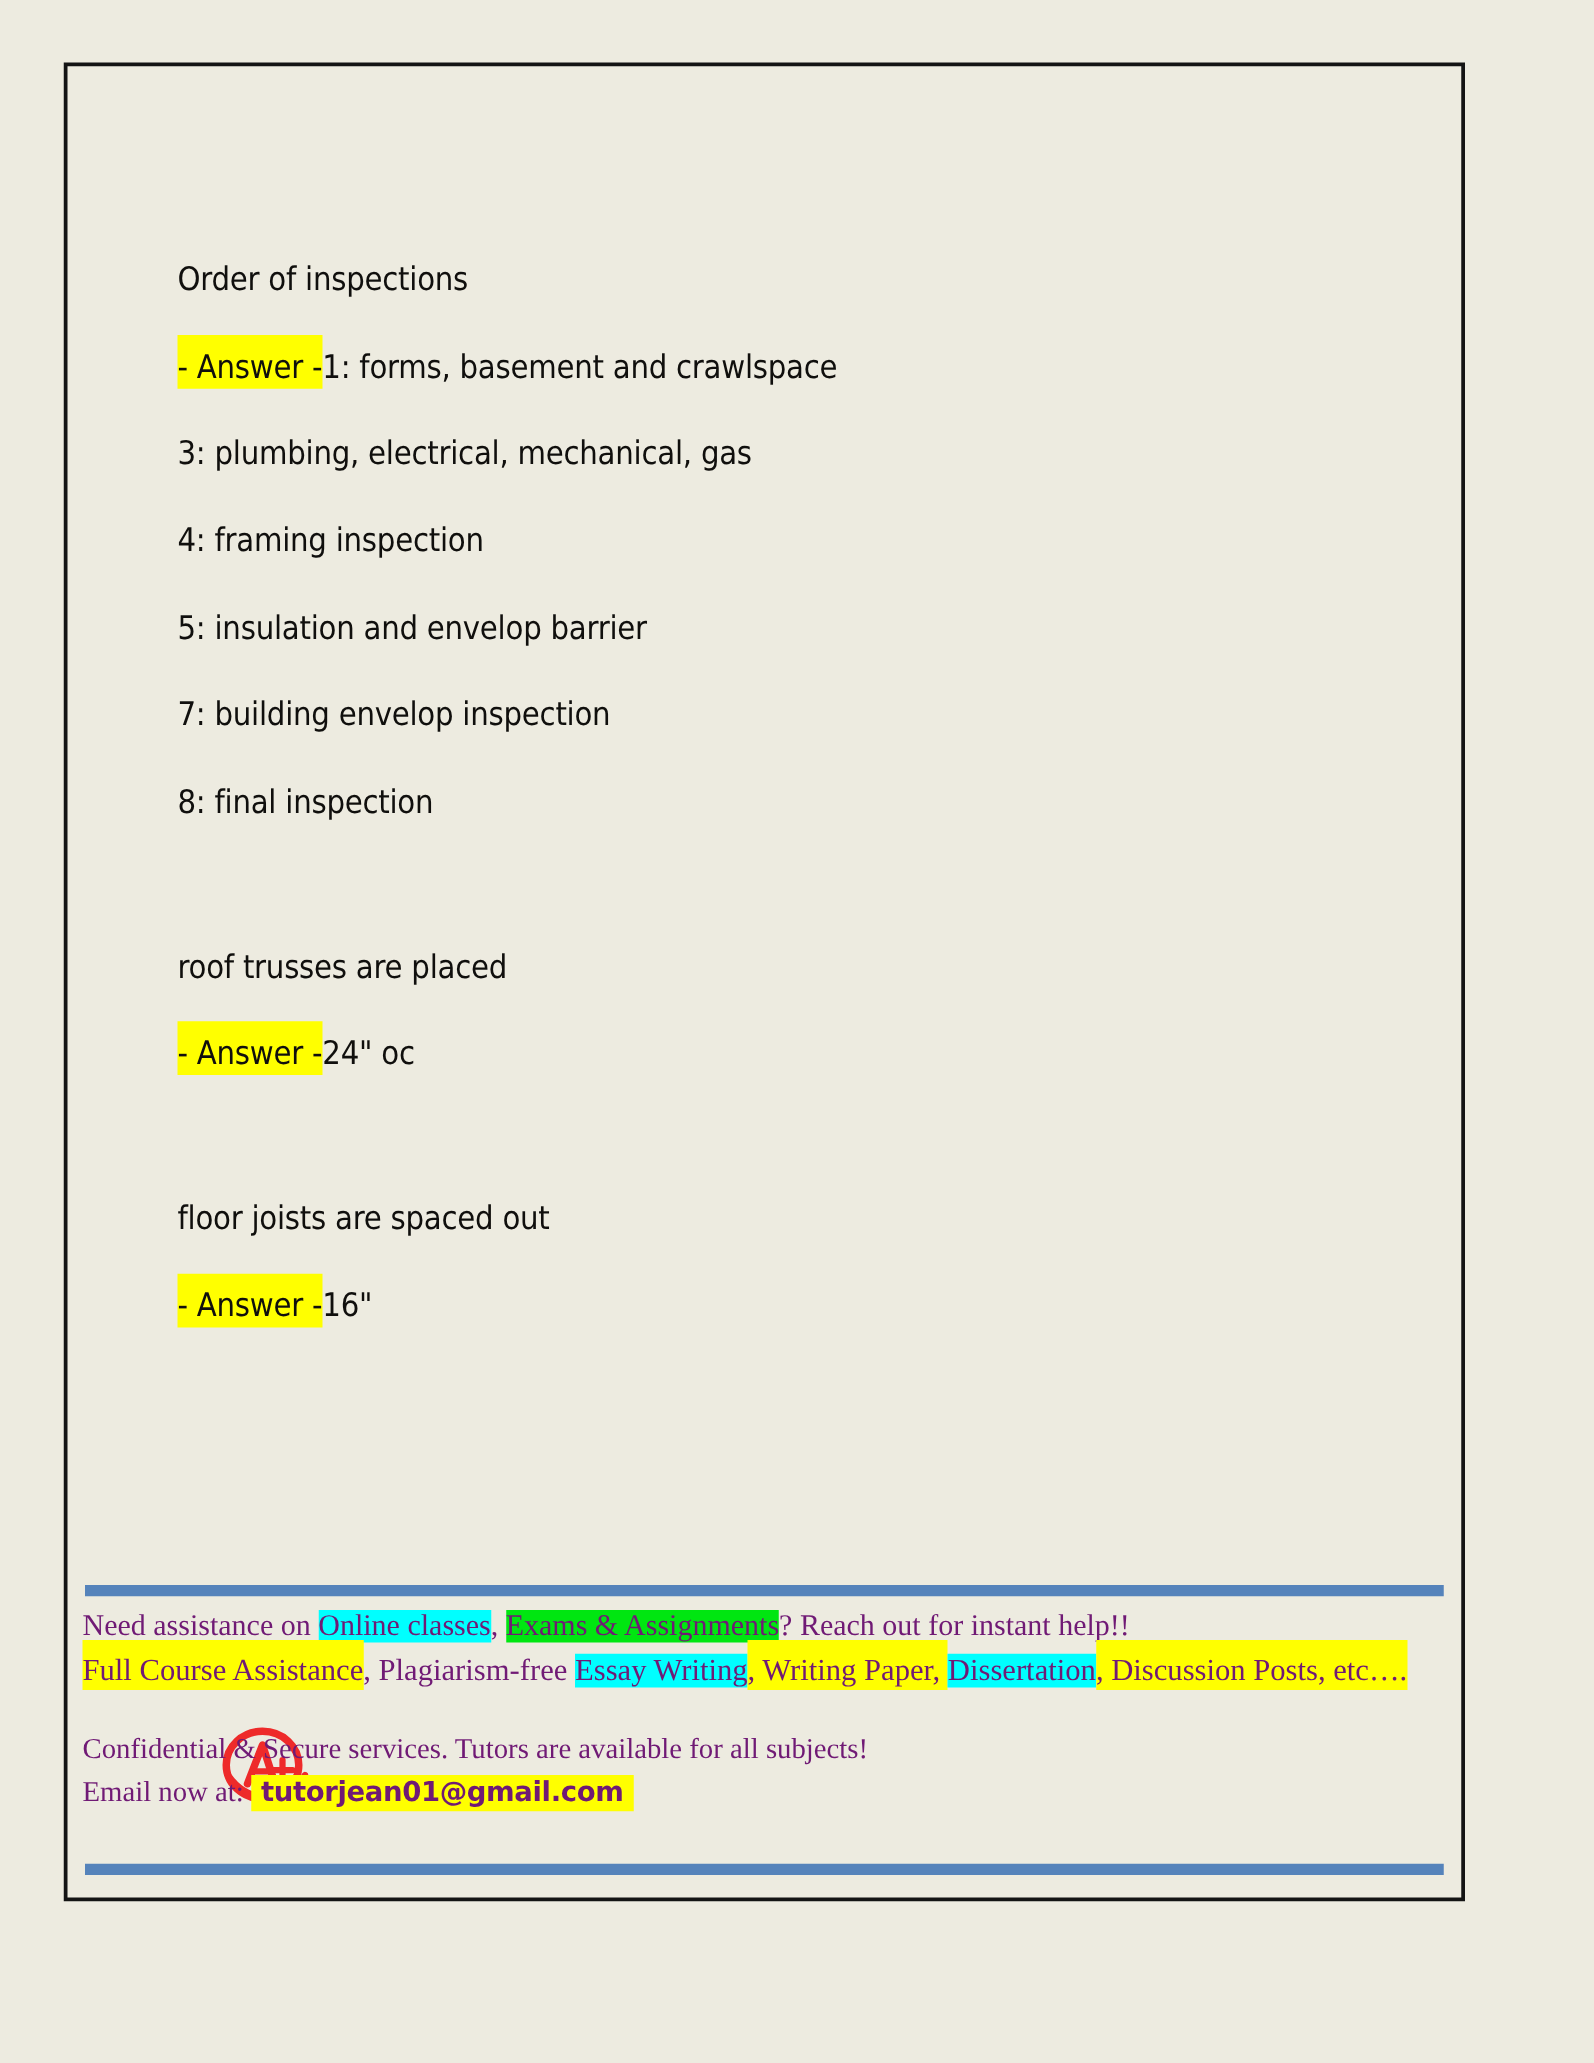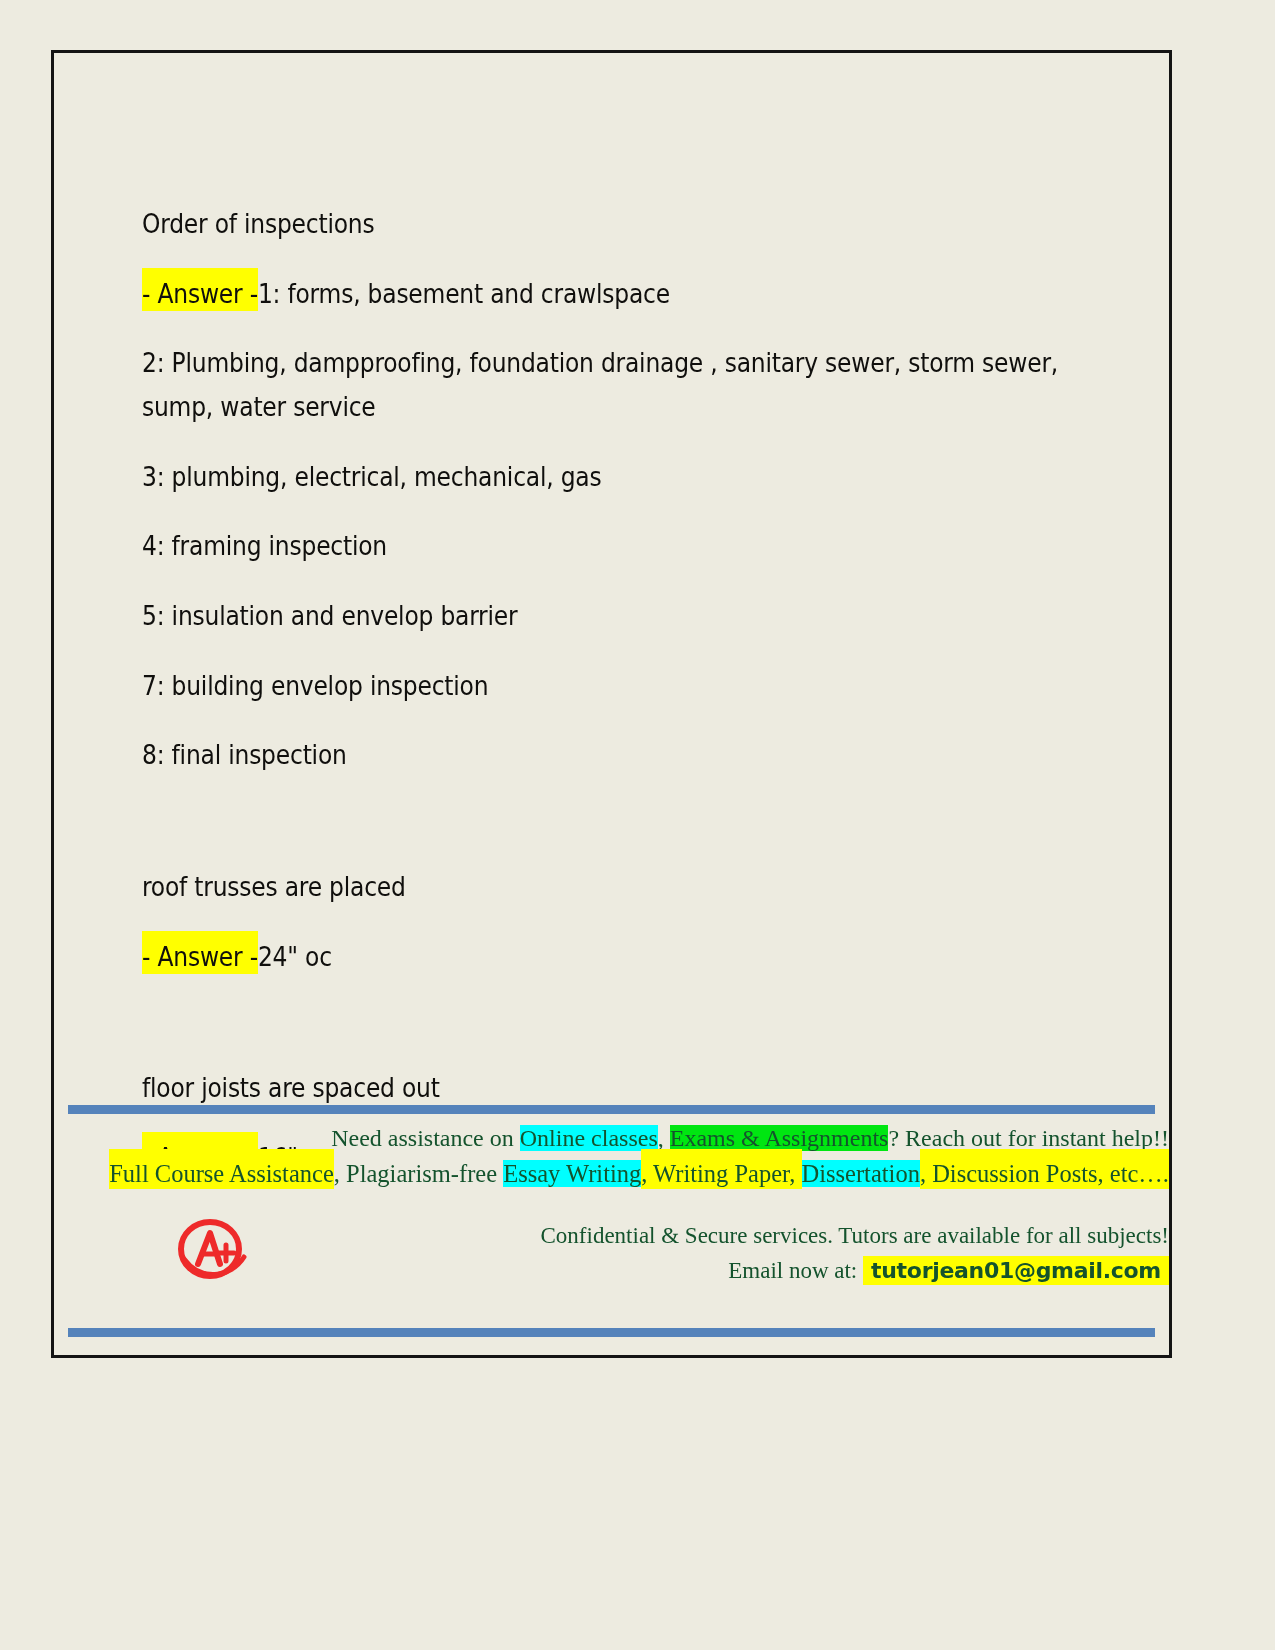--- a/index.html
+++ b/index.html
@@ -12,21 +12,21 @@
     background: #edebe0;
     font-family: "Liberation Sans", sans-serif;
     overflow: hidden;
   }
 
   .page {
     position: absolute;
     left: 51px;
     top: 50px;
     width: 1121px;
-    height: 1308px;
+    height: 1471px;
     border: 3px solid #141414;
     background: #edebe0;
     box-sizing: border-box;
   }
 
   .content {
     position: absolute;
     left: 88px;
     top: 150px;
     width: 960px;
@@ -75,23 +75,23 @@
     position: absolute;
     left: 14px;
     right: 14px;
     height: 9px;
     background: #5583bb;
   }
   .rule-top { top: 22px; }
   .rule-bottom { bottom: 18px; }
 
   .footer-line {
-    text-align: right;
+    text-align: left;
     font-family: "Liberation Serif", serif;
-    color: #14532d;
+    color: #701a75;
     margin-left: 12px;
   }
 
   .f-line1 {
     position: absolute;
     left: 0; right: 0;
     top: 42px;
     font-size: 24px;
     white-space: nowrap;
   }
@@ -139,21 +139,20 @@
   <div class="content">
 
     <p class="para">
       <span>Order of inspections</span>
     </p>
 
     <p class="para">
       <span class="hl-yellow">- Answer -</span><span>1: forms, basement and crawlspace</span>
     </p>
 
-    <p class="para">2: Plumbing, dampproofing, foundation drainage , sanitary sewer, storm sewer, sump, water service</p>
     <p class="para">3: plumbing, electrical, mechanical, gas</p>
     <p class="para">4: framing inspection</p>
     <p class="para">5: insulation and envelop barrier</p>
     <p class="para">7: building envelop inspection</p>
     <p class="para">8: final inspection</p>
 
     <div class="spacer-gap"></div>
 
     <p class="para">roof trusses are placed</p>
 

